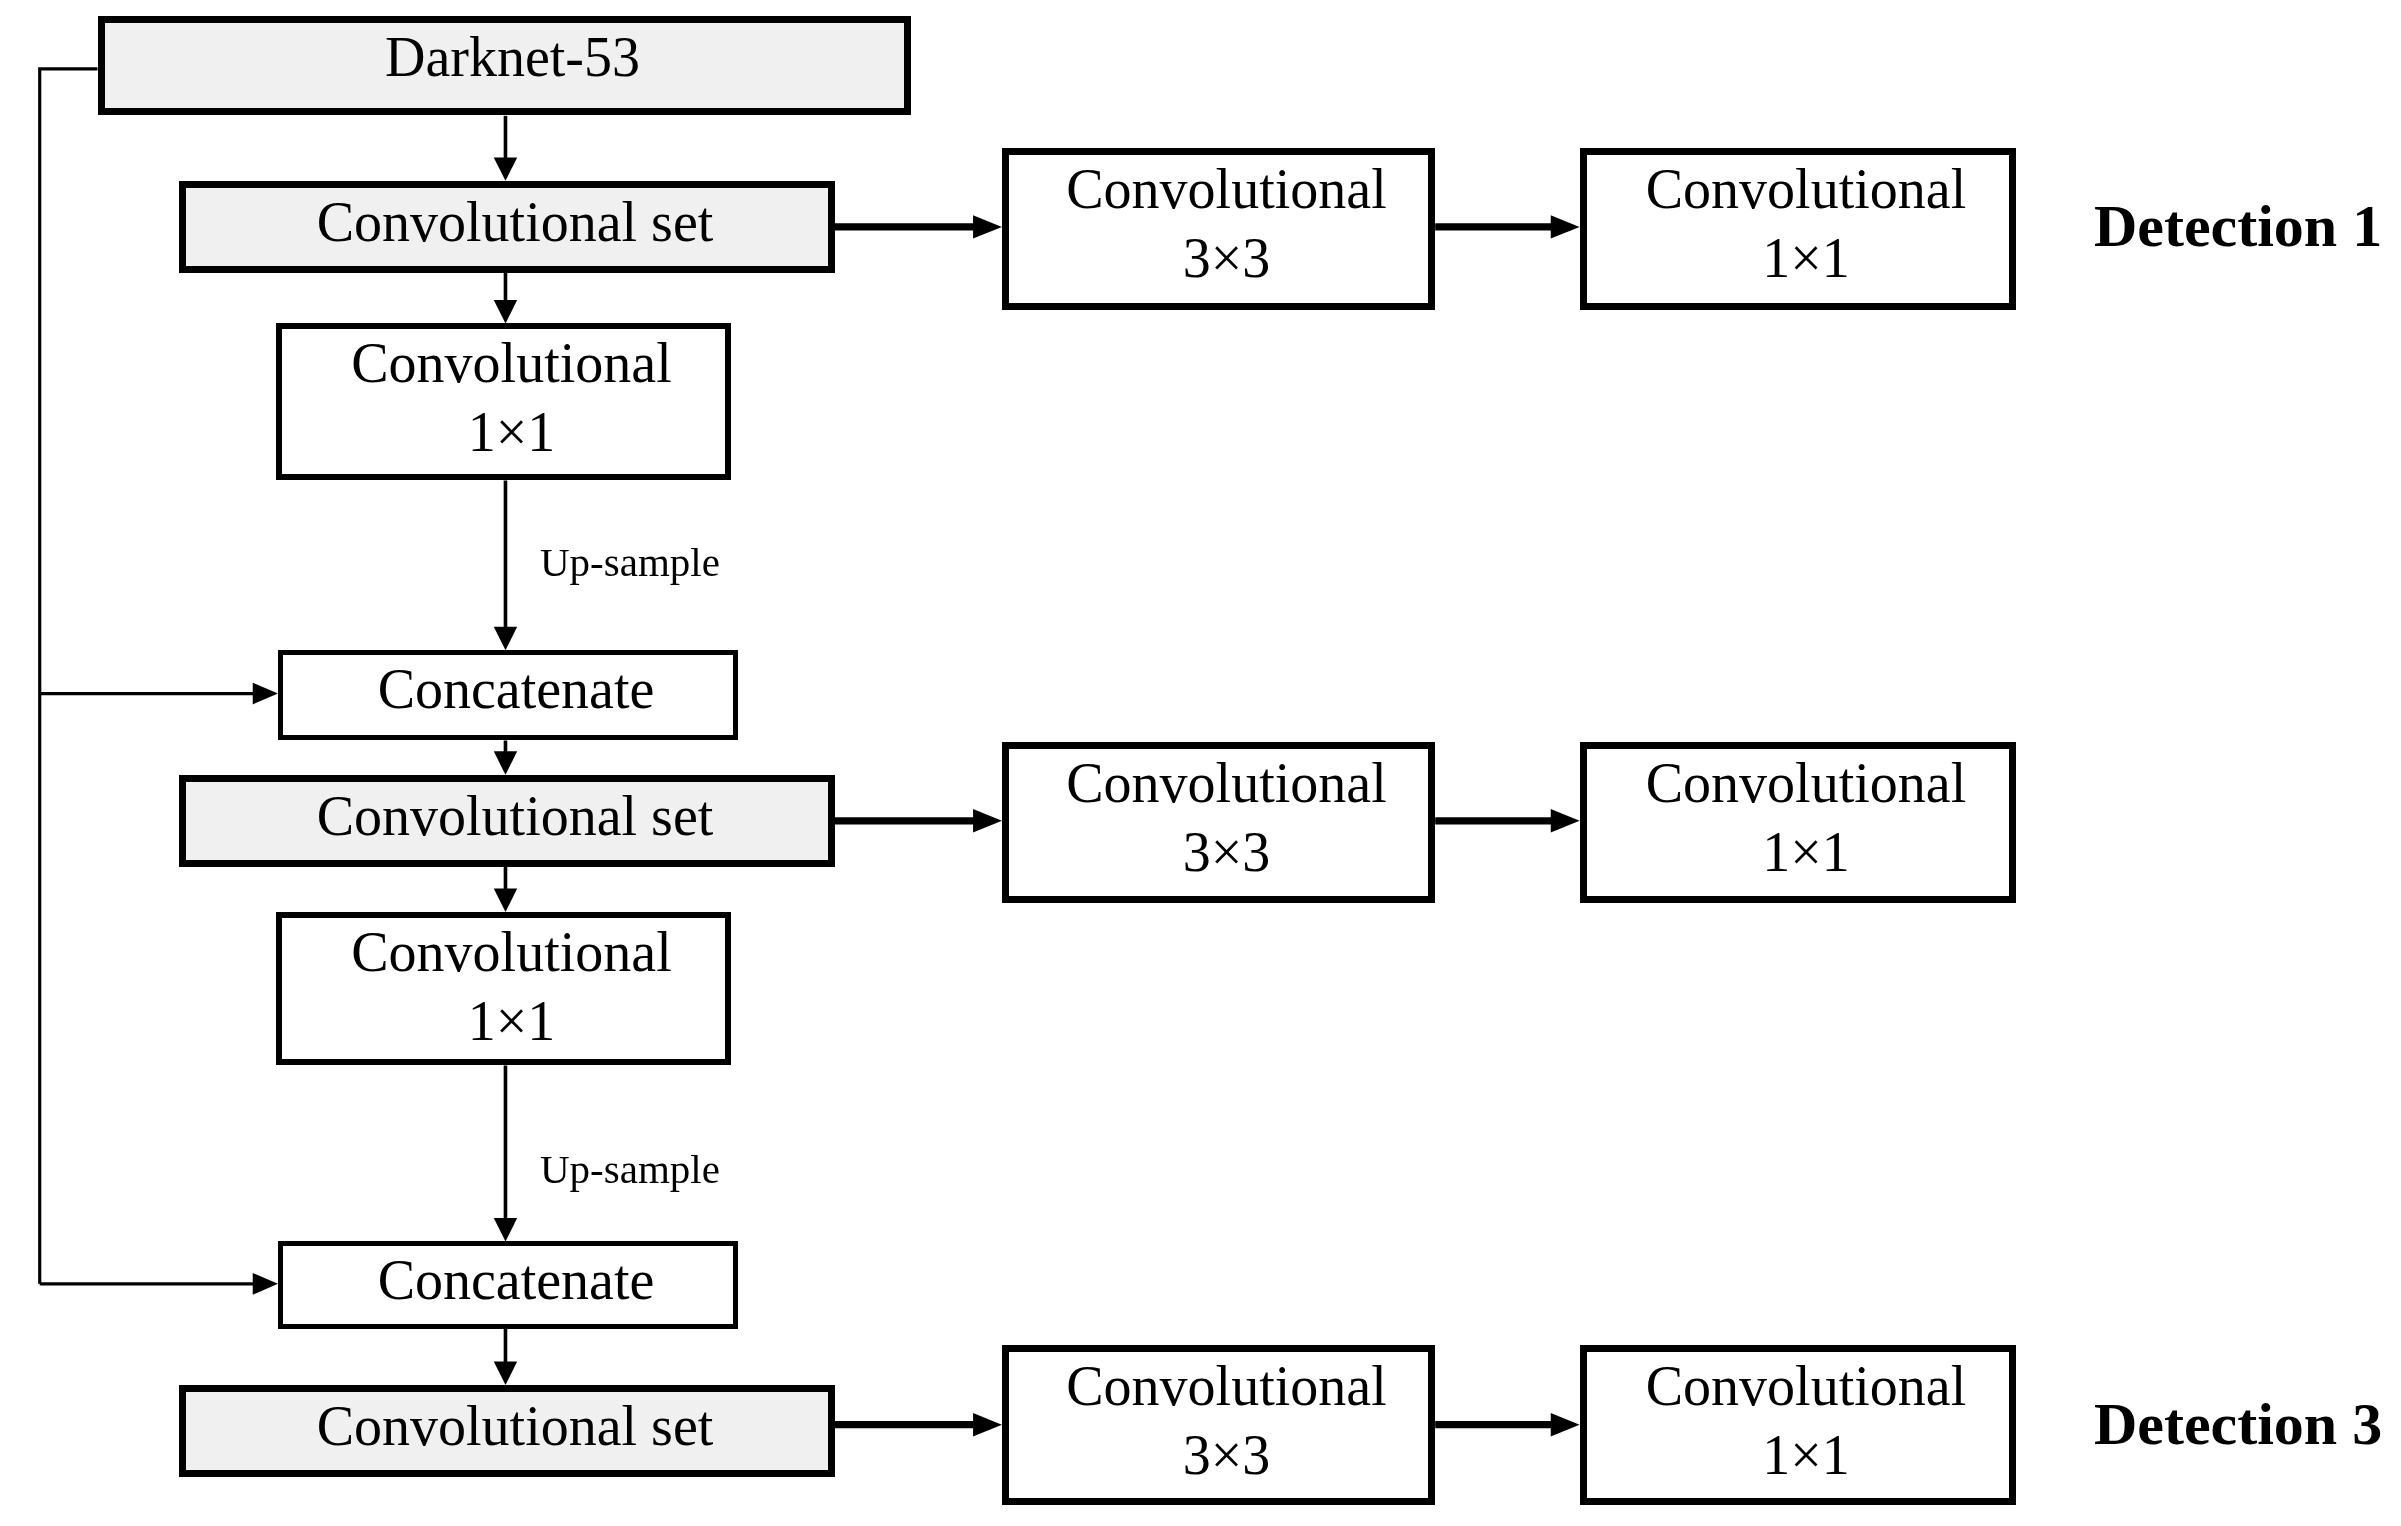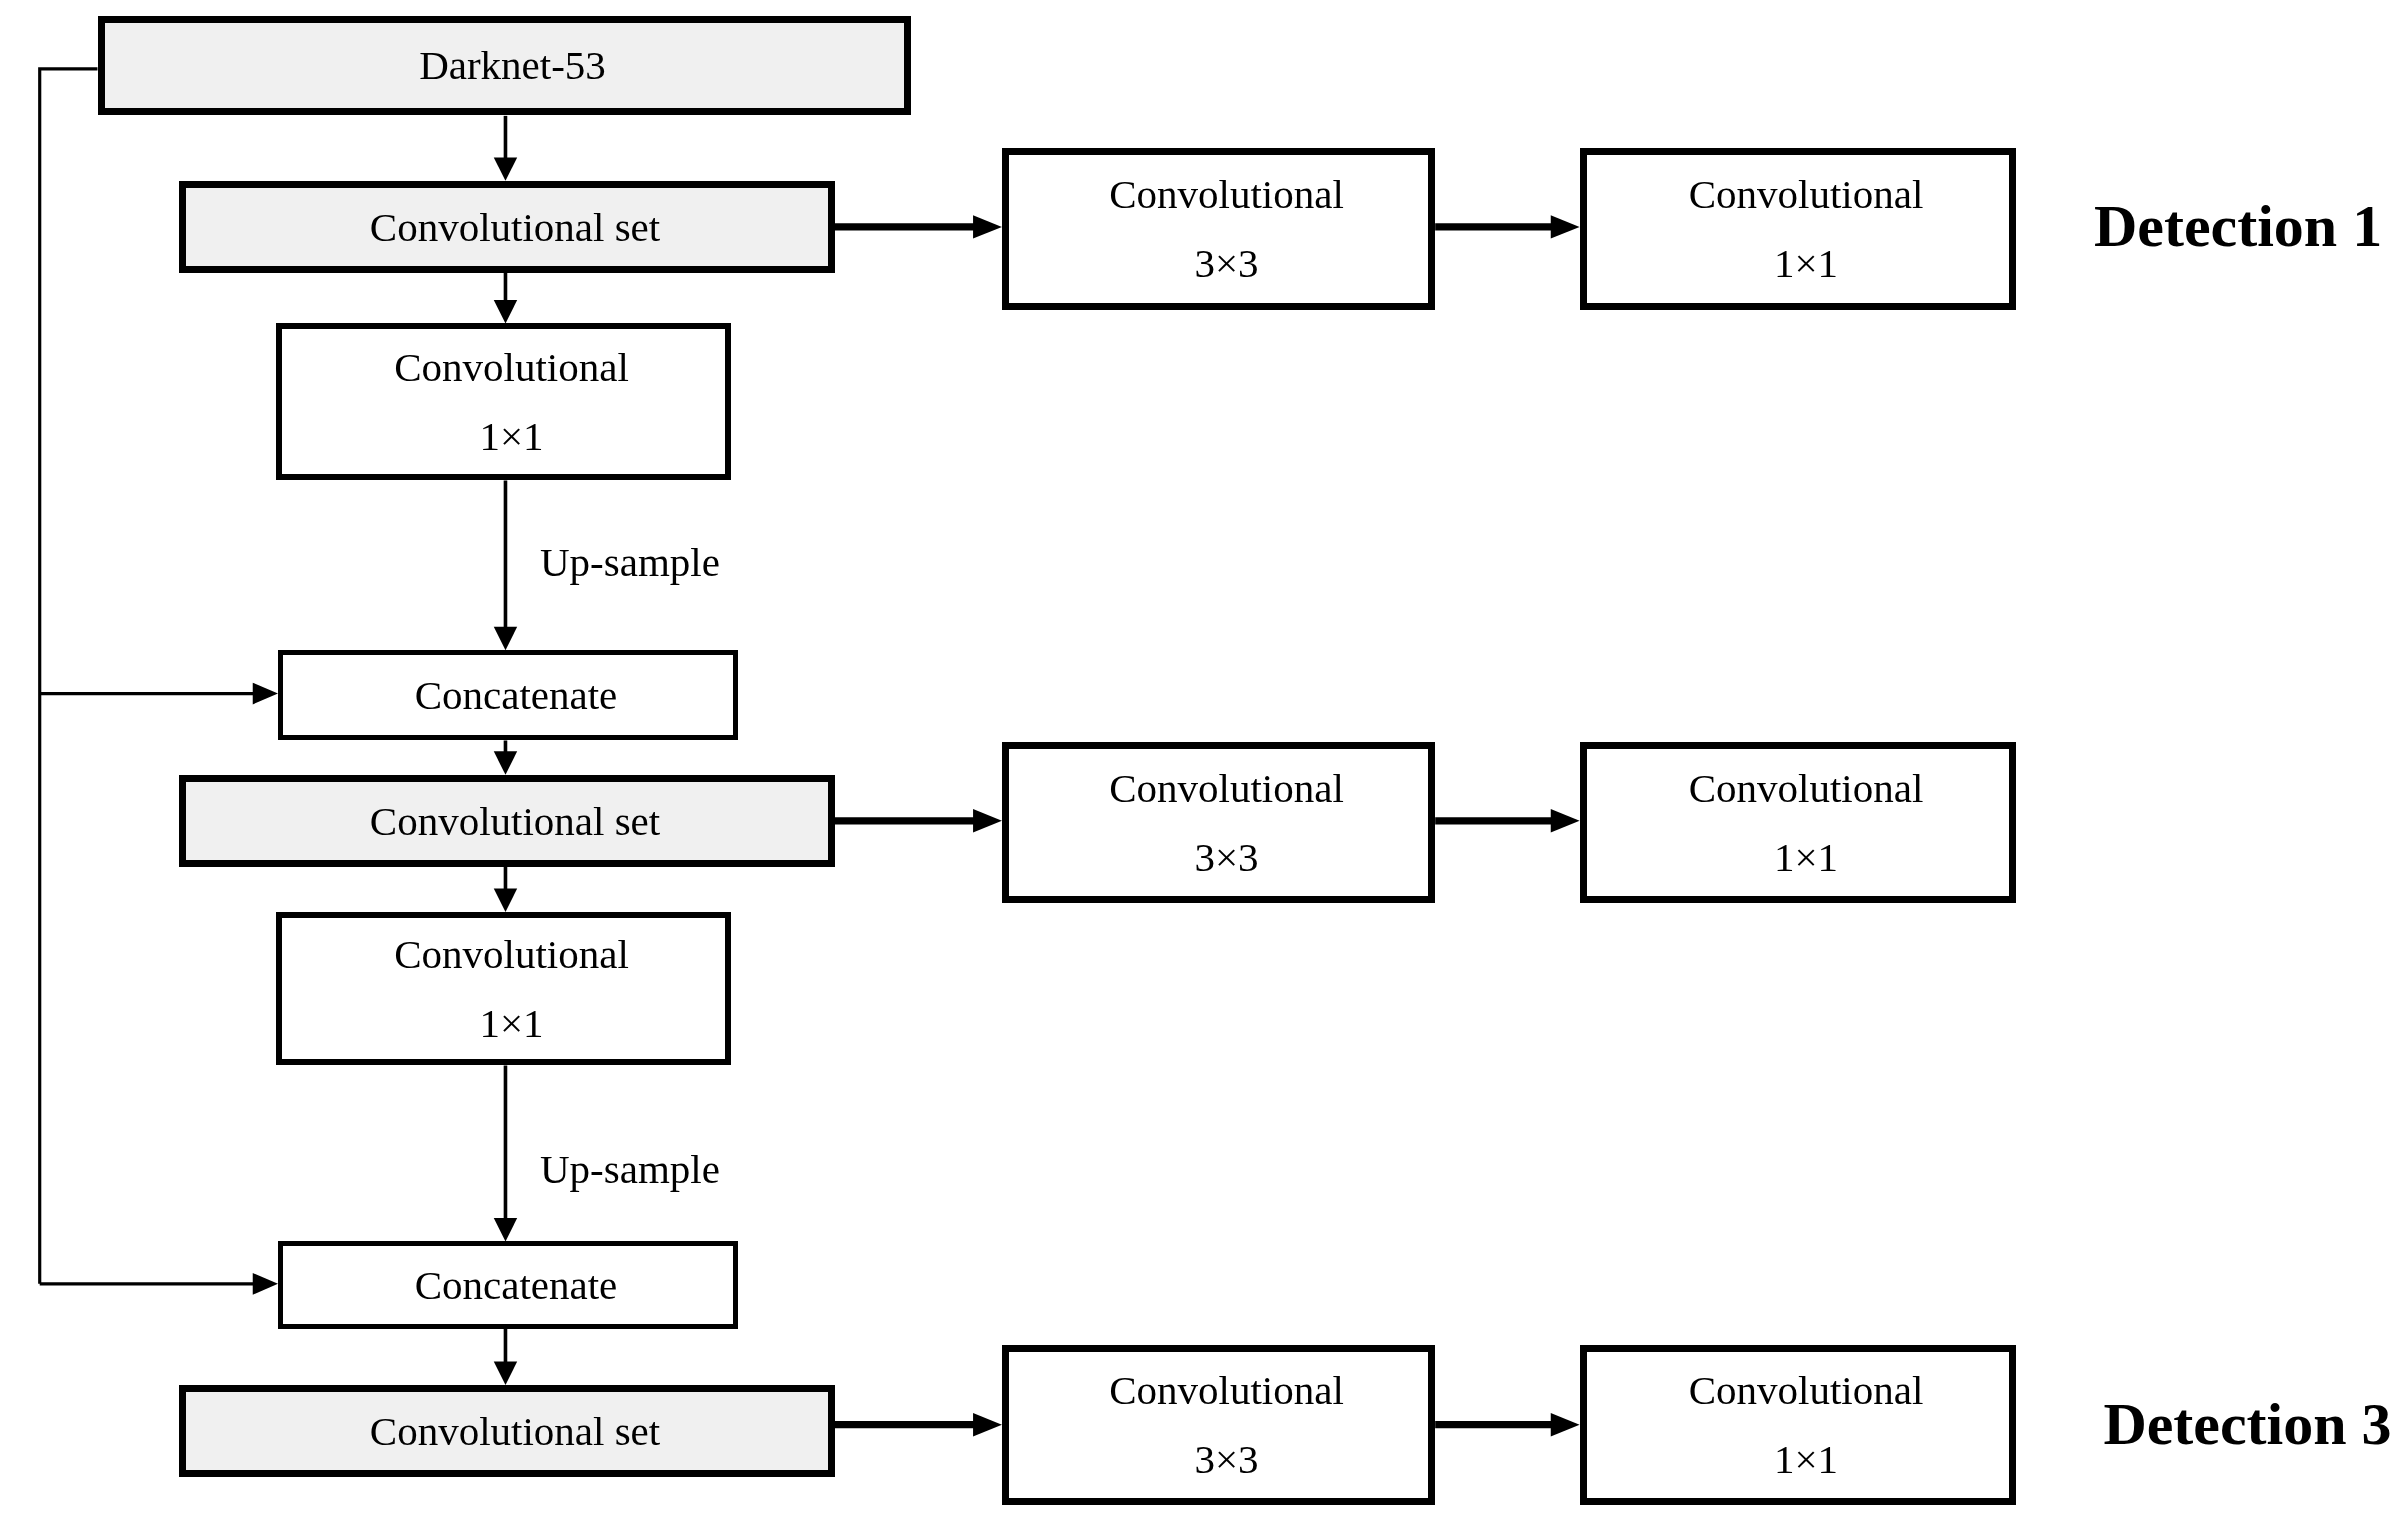--- a/index.html
+++ b/index.html
@@ -11,23 +11,22 @@
     font-family:"Liberation Serif", serif;
     color:#000000;
     overflow:hidden;
   }
   .node{
     position:absolute;
     box-sizing:border-box;
     display:flex;
     flex-direction:column;
     align-items:center;
-    justify-content:center;
     text-align:center;
-    font-size:41px;
+    font-size:56px;
     line-height:69px;
     background:#ffffff;
     border:6.3px solid #000000;
     padding-left:16px;
   }
   .node .ln{display:block;}
   .fill-gray{background:#f0f0f0;}
   .bw8{border-width:7.2px;}
   .bw6{border-width:5.4px;}
   
@@ -59,21 +58,21 @@
     left:2094px;
     width:307px;
     height:72px;
     line-height:72px;
     font-size:60px;
     font-weight:700;
     white-space:nowrap;
   }
   .det1{top:190px;}
   .det2{top:785px;}
-  .det3{top:1388px;text-align:center;}
+  .det3{top:1388px;}
   svg.wires{position:absolute;left:0;top:0;}
 </style>
 </head>
 <body>
 
 <div class="canvas">
 
   <svg class="wires" width="2401" height="1527" viewBox="0 0 2660 1691">
     <g stroke="#000000" fill="none">
 

